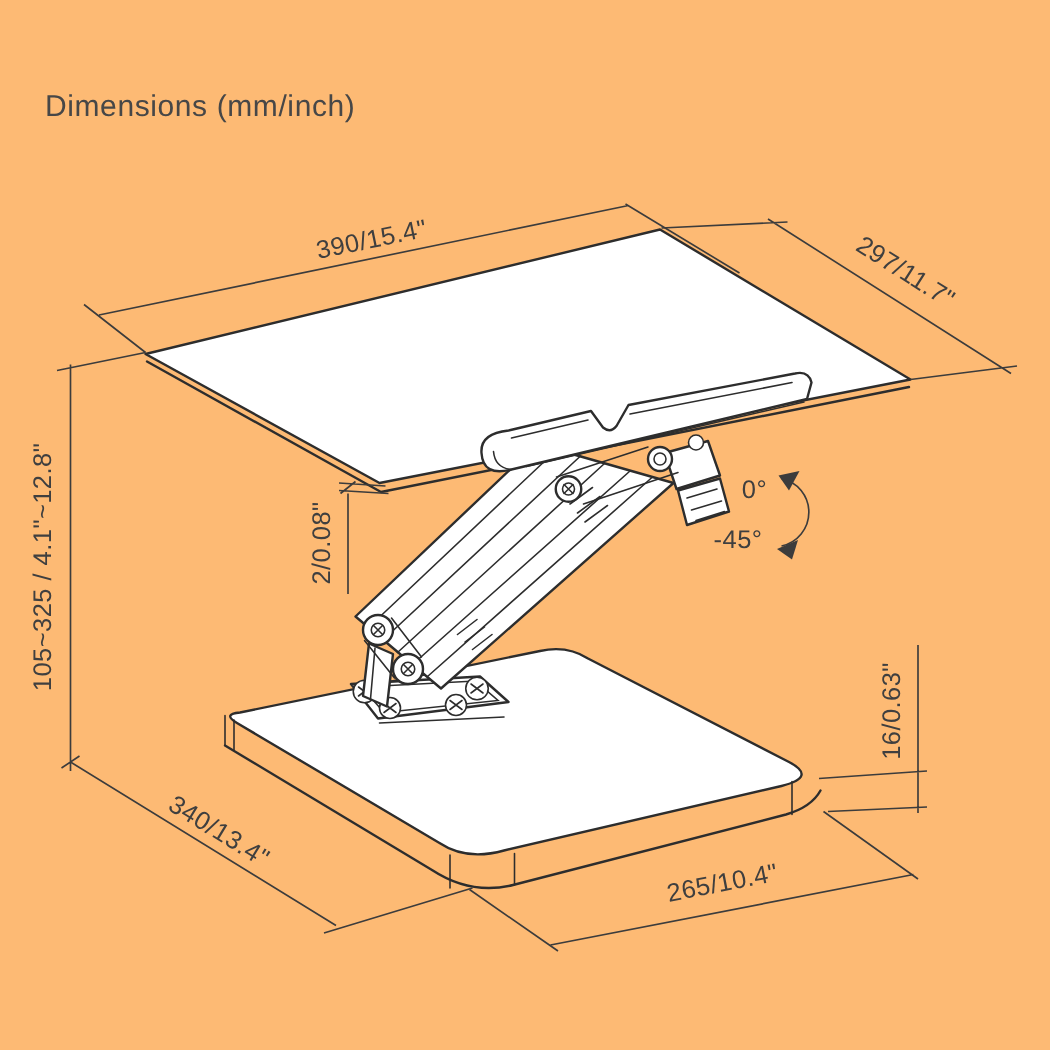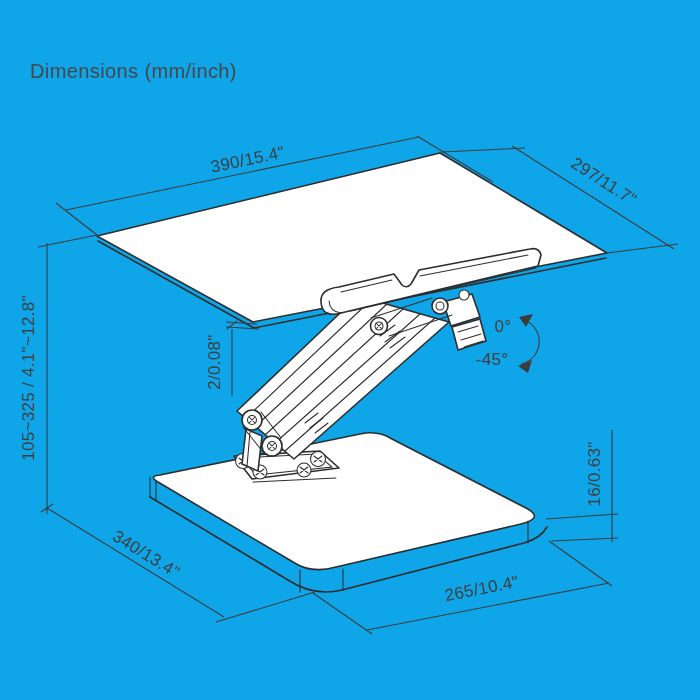--- a/index.html
+++ b/index.html
@@ -1,16 +1,16 @@
 <!DOCTYPE html>
 <html><head>
 <meta charset="utf-8">
 <style>
   html,body{margin:0;padding:0;background:#fff;}
-  #stage{position:relative;width:700px;height:700px;background:#0ea5e9;overflow:hidden;
+  #stage{position:relative;width:700px;height:700px;background:#fdba74;overflow:hidden;
          font-family:"Liberation Sans",sans-serif;}
   #title{position:absolute;left:30px;top:60px;font-size:20px;letter-spacing:.4px;
          color:#474747;font-weight:400;}
   svg{position:absolute;left:0;top:0;}
   .dim{stroke:#3c3c3c;stroke-width:1.1;fill:none;}
   .obj{stroke:#2d2d2d;stroke-width:1.6;fill:none;stroke-linejoin:round;stroke-linecap:round;}
   .objf{stroke:#2d2d2d;stroke-width:1.6;fill:#fff;stroke-linejoin:round;stroke-linecap:round;}
   .thin{stroke:#2d2d2d;stroke-width:1.05;fill:none;stroke-linecap:round;}
   .thinf{stroke:#2d2d2d;stroke-width:1.05;fill:#fff;}
   .dimtext{fill:#3f3f3f;font-size:17px;letter-spacing:.3px;}

